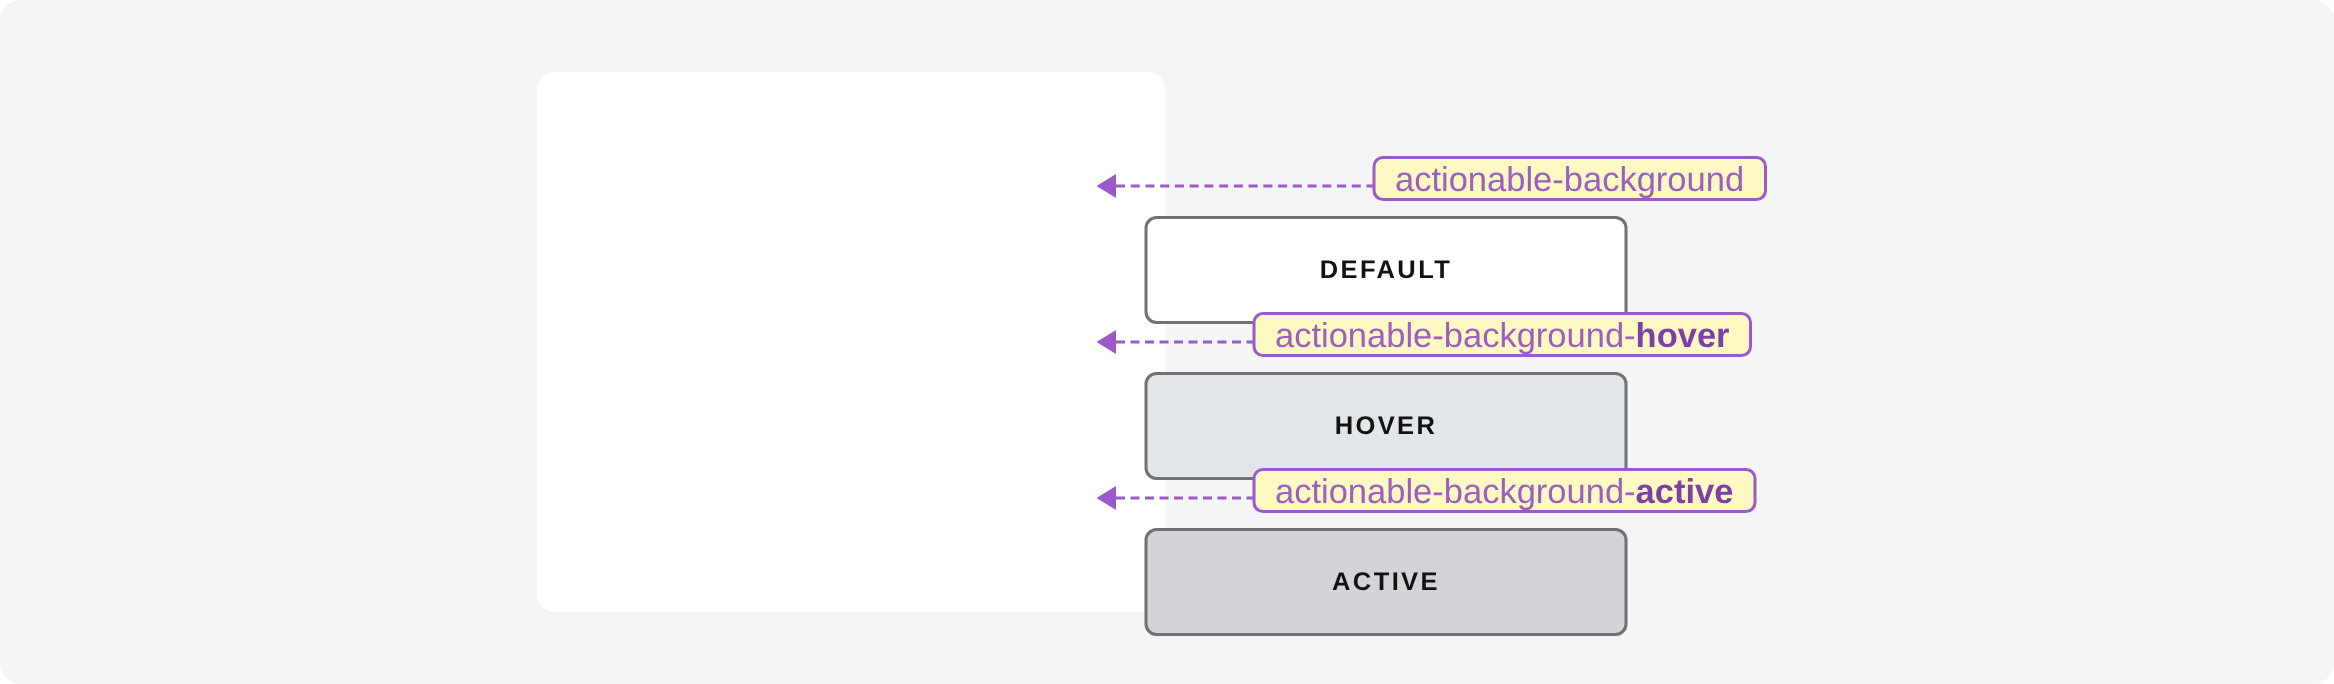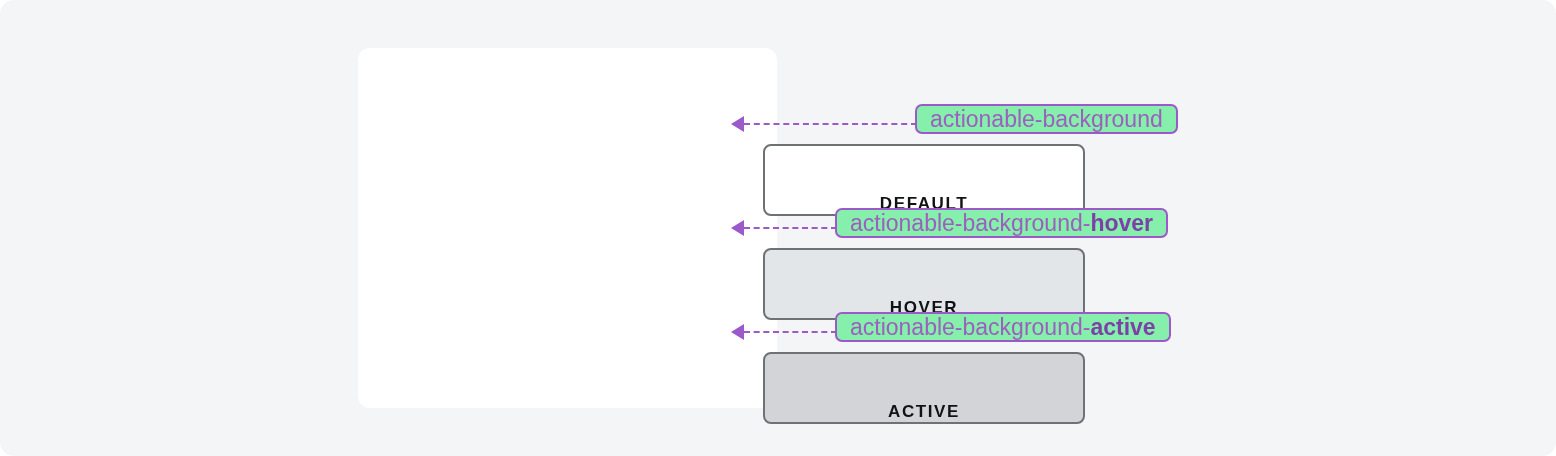--- a/index.html
+++ b/index.html
@@ -31,21 +31,21 @@
   
   .btn {
     position: absolute;
     left: 405px;
     width: 322px;
     height: 72px;
     box-sizing: border-box;
     border: 2px solid #6e7175;
     border-radius: 8px;
     display: flex;
-    align-items: flex-end;
+    align-items: center;
     justify-content: center;
     font-size: 17px;
     font-weight: bold;
     letter-spacing: 1.6px;
     color: #111214;
     text-transform: uppercase;
   }
   #btn-default { top: 96px;  background: #ffffff; }
   #btn-hover   { top: 200px; background: #e2e6e8; }
   #btn-active  { top: 304px; background: #d2d4d7; }
@@ -73,21 +73,21 @@
   #conn-default { left: 731px; top: 113px; width: 186px; }
   #conn-hover   { left: 731px; top: 217px; width: 106px; }
   #conn-active  { left: 731px; top: 321px; width: 106px; }
 
   
   .badge {
     position: absolute;
     box-sizing: border-box;
     height: 28px;
     padding: 13px 13px;
-    background: #86efac;
+    background: #fef9c3;
     border: 2px solid #9b59c9;
     border-radius: 7px;
     display: flex;
     align-items: center;
     font-size: 23px;
     color: #9d5fbf;
     white-space: nowrap;
     line-height: 1;
   }
   .badge .suffix {

